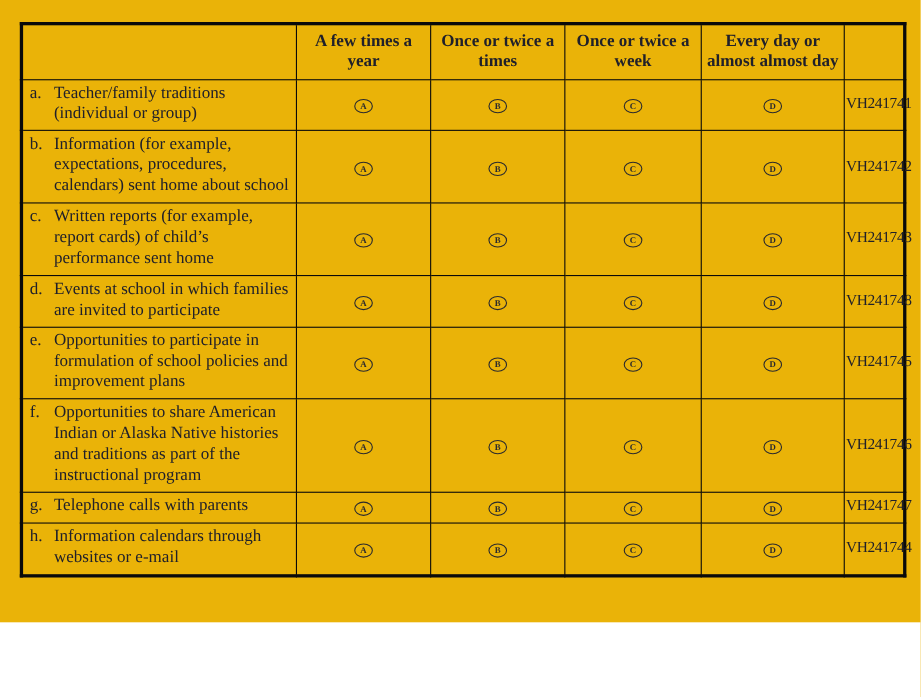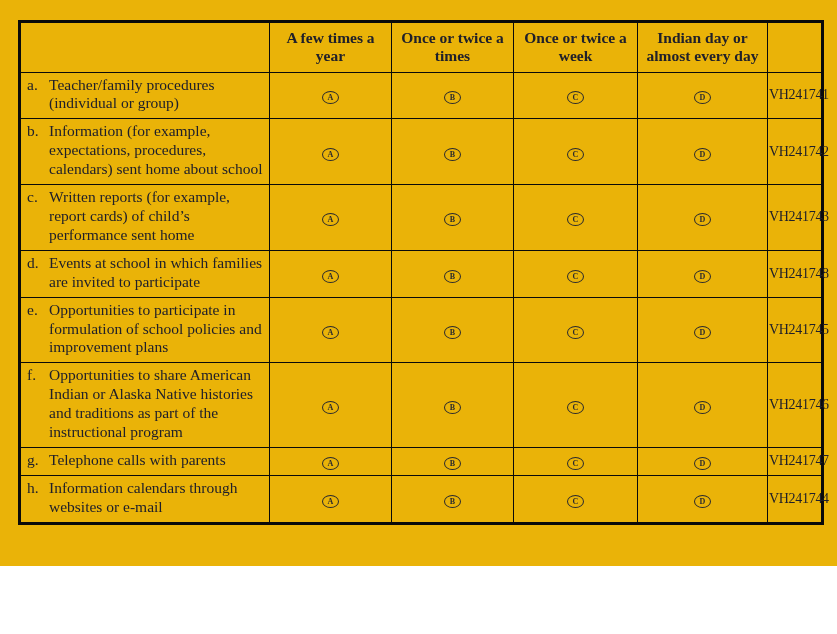--- a/index.html
+++ b/index.html
@@ -89,30 +89,30 @@
       <col style="width:124px">
       <col style="width:130px">
       <col style="width:55px">
     </colgroup>
     <thead>
       <tr>
         <th></th>
         <th>A few times a year</th>
         <th>Once or twice a times</th>
         <th>Once or twice a week</th>
-        <th>Indian day or almost every day</th>
+        <th>Every day or almost almost day</th>
         <th></th>
       </tr>
     </thead>
     <tbody id="rows">
   <tr>
     <td class="label-cell">
       <span class="label-inner">
         <span class="row-letter">a.</span>
-        <span class="row-text">Teacher/family procedures (individual or group)</span>
+        <span class="row-text">Teacher/family traditions (individual or group)</span>
       </span>
     </td>
     <td class="opt-cell"><span class="bubble">A</span></td>
           <td class="opt-cell"><span class="bubble">B</span></td>
           <td class="opt-cell"><span class="bubble">C</span></td>
           <td class="opt-cell"><span class="bubble">D</span></td>
           <td class="code-cell">VH241741</td>
   </tr>
 
   <tr>

